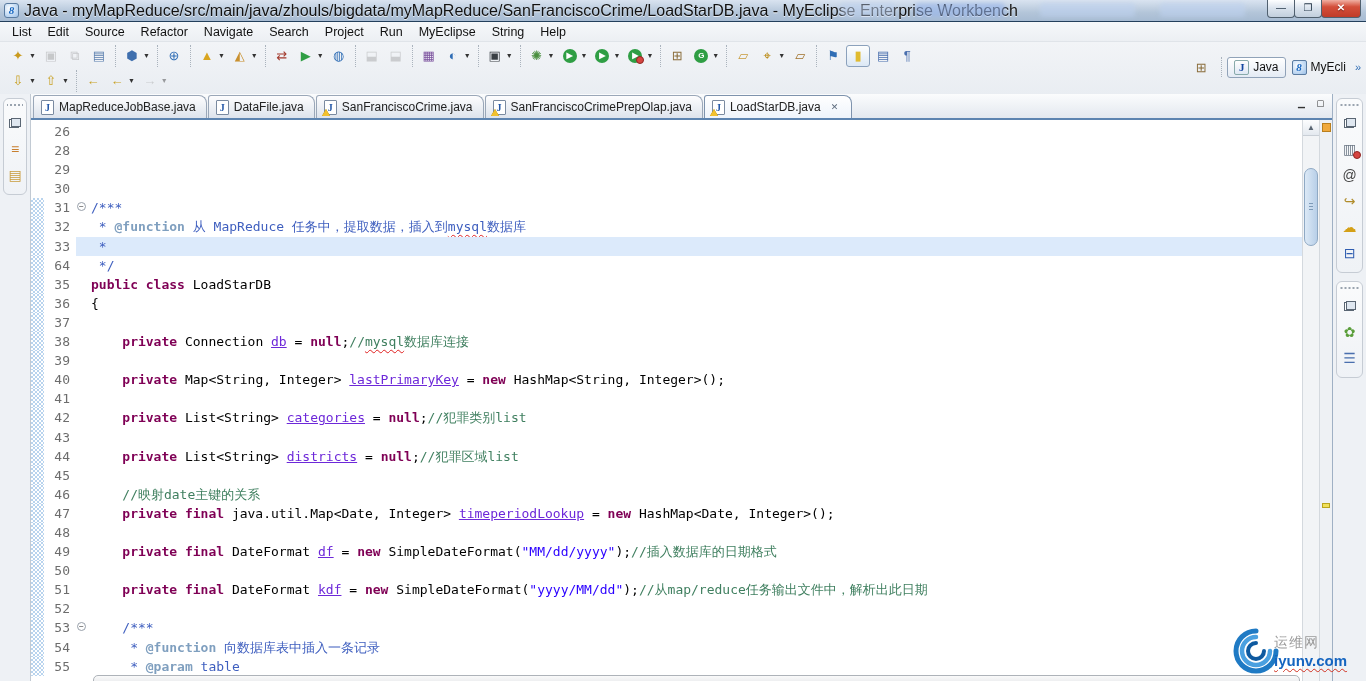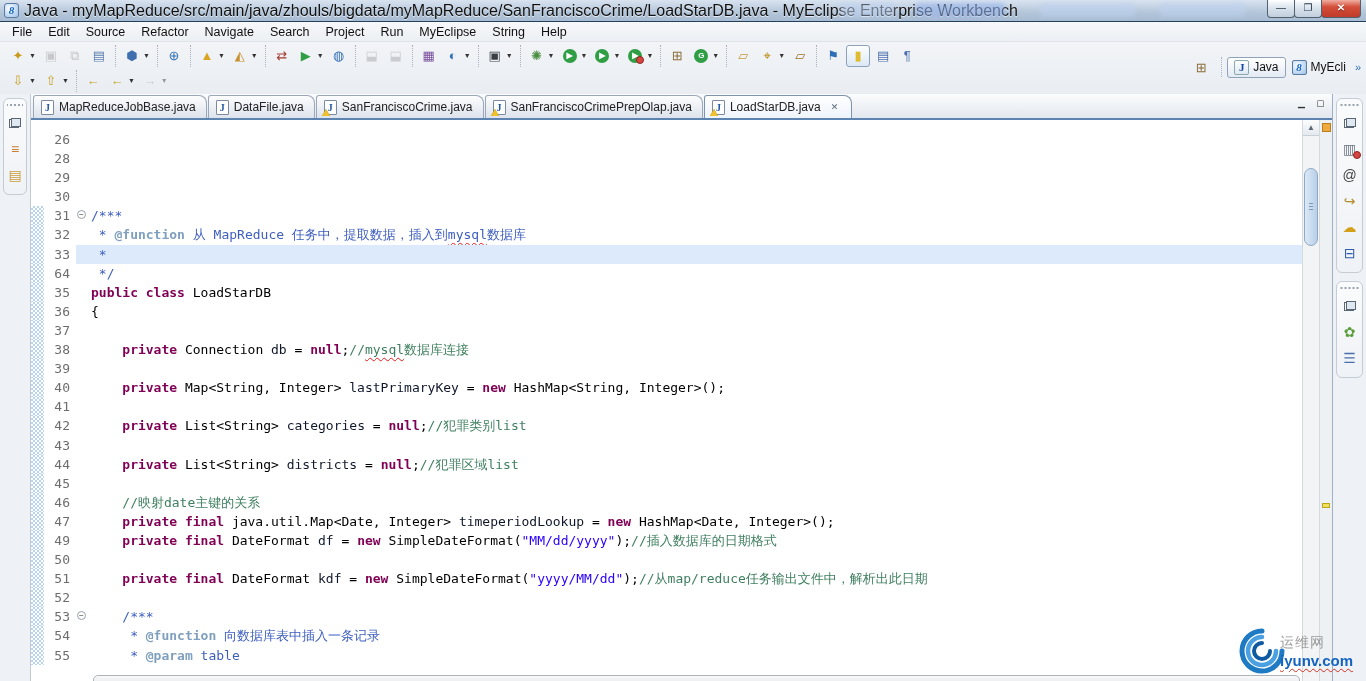--- a/index.html
+++ b/index.html
@@ -61,50 +61,50 @@
   .tab.active { background:linear-gradient(#ffffff,#eef4fb); border-color:#7e93ad; font-weight:normal; }
   .jfile { position:relative; width:13px; height:15px; background:#fff; border:1px solid #7a8aa0; border-radius:1px; margin-right:5px; flex:none; }
   .jfile .j { position:absolute; left:0; right:0; top:0px; text-align:center; color:#2458a8; font:bold 10px/14px "Liberation Serif",serif; }
   .jfile .warn { position:absolute; left:-3px; bottom:-2px; width:0; height:0; border-left:4px solid transparent; border-right:4px solid transparent; border-bottom:7px solid #f2c12e; filter:drop-shadow(0 0 .5px #8a6d00); }
   .tab-close { margin-left:7px; font-size:9px; color:#5d6b7d; border:1px solid transparent; border-radius:2px; padding:0 2px; }
   #editor-minmax { position:absolute; right:3px; top:3px; display:flex; gap:2px; }
   .em-btn { width:17px; height:15px; font-size:9px; line-height:13px; text-align:center; color:#333; border-radius:2px; }
 
   
   #editor { flex:1; display:flex; background:#fff; min-height:0; position:relative; overflow:hidden; }
-  #rows { flex:1; padding-top:10px; overflow:hidden; position:relative; }
+  #rows { flex:1; padding-top:2px; overflow:hidden; position:relative; }
   .line { display:flex; height:19.1px; line-height:19.1px; font-family:"DejaVu Sans Mono",monospace; font-size:13px; white-space:pre; }
   .range { width:13px; flex:none; }
   .line.inrange .range { background-image:conic-gradient(#b9d4ee 25%, transparent 0 50%, #b9d4ee 0 75%, transparent 0); background-size:4px 4px; }
   .ln { width:32px; flex:none; text-align:right; padding-right:6px; color:#6d6d6d; }
   .fold { width:15px; flex:none; position:relative; }
   .fold .fm { position:absolute; top:4px; left:1px; width:9px; height:9px; border:1px solid #98a0aa; border-radius:50%; background:#fff; color:#555; font-size:8px; line-height:7px; text-align:center; }
   .code { flex:1; color:#000; }
   .line.cur .code, .line.cur .fold { background:#dceafb; }
   .k { color:#7f0055; font-weight:bold; }
   .c { color:#3f7f5f; }
   .j { color:#3f5fbf; }
   .t { color:#7f9fbf; font-weight:bold; }
-  .f { color:#0f172a; }
+  .f { color:#6d28d9;text-decoration:underline; }
   .s { color:#2a00ff; }
   .w { text-decoration:underline wavy #e02020 1px; text-underline-offset:3px; }
 
   
   #vrail { width:17px; flex:none; background:#f2f4f6; border-left:1px solid #d4d9de; position:relative; }
   #sb-up { position:absolute; top:0; left:0; right:0; height:16px; background:linear-gradient(#fcfdfe,#e4e9ef); border-bottom:1px solid #c9cfd6; font-size:8px; color:#5a6673; text-align:center; line-height:15px; }
   #sb-thumb { position:absolute; left:1px; right:1px; top:48px; height:78px; border:1px solid #8fa9c4; border-radius:7px; background:linear-gradient(90deg,#dce9f6,#b8cfe8); }
   #sb-thumb::after { content:""; position:absolute; left:4px; right:4px; top:50%; height:7px; margin-top:-4px; background:repeating-linear-gradient(#7d9ab8 0 1px, transparent 1px 3px); }
   #orail { width:13px; flex:none; background:#eef1f4; border-left:1px solid #d4d9de; position:relative; }
   #ov-warn { position:absolute; top:3px; left:2px; width:9px; height:9px; background:#f0a93c; border:1px solid #b97f1e; }
   #ov-mark { position:absolute; top:383px; left:2px; width:8px; height:5px; background:#f0e05a; border:1px solid #b9a51e; }
   #hscroll { position:absolute; bottom:0; left:62px; right:32px; height:6px; }
   #hscroll .hthumb { height:11px; border:1px solid #aeb3b9; border-radius:5px; background:linear-gradient(#fafafa,#e4e6e9); }
 
   
-  #watermark { position:absolute; right:16px; bottom:2px; width:112px; height:56px; display:flex; align-items:center; z-index:50; }
+  #watermark { position:absolute; right:22px; bottom:2px; width:112px; height:56px; display:flex; align-items:center; z-index:50; }
   #wm-logo { width:48px; height:48px; flex:none; }
   #wm-text { margin-left:-6px; }
   #wm-cn { font-size:14px; color:#9a9a9a; letter-spacing:1px; }
   #wm-domain { font-size:15px; font-weight:bold; color:#1565c0; text-decoration:underline wavy #d03020 1px; text-underline-offset:2px; }
 </style>
 </head>
 <body>
 
 <div id="window">
 
@@ -116,21 +116,21 @@
     <div id="app-icon">8</div>
     <div id="title-text">Java - myMapReduce/src/main/java/zhouls/bigdata/myMapReduce/SanFranciscoCrime/LoadStarDB.java - MyEclipse Enterprise Workbench</div>
     <div id="win-controls">
       <div class="wbtn">—</div>
       <div class="wbtn">❐</div>
       <div class="wbtn close">✕</div>
     </div>
   </div>
 
   <div id="menubar">
-      <div class="menu-item">File</div>
+      <div class="menu-item">List</div>
       <div class="menu-item">Edit</div>
       <div class="menu-item">Source</div>
       <div class="menu-item">Refactor</div>
       <div class="menu-item">Navigate</div>
       <div class="menu-item">Search</div>
       <div class="menu-item">Project</div>
       <div class="menu-item">Run</div>
       <div class="menu-item">MyEclipse</div>
       <div class="menu-item">String</div>
       <div class="menu-item">Help</div>
@@ -382,20 +382,21 @@
             <div class="line inrange"><span class="range"></span><span class="ln">38</span><span class="fold"></span><span class="code"><span class="p">    </span><span class="k">private</span><span class="p"> Connection </span><span class="f">db</span><span class="p"> = </span><span class="k">null</span><span class="p">;</span><span class="c">//</span><span class="c w">mysql</span><span class="c">数据库连接</span></span></div>
             <div class="line inrange"><span class="range"></span><span class="ln">39</span><span class="fold"></span><span class="code"></span></div>
             <div class="line inrange"><span class="range"></span><span class="ln">40</span><span class="fold"></span><span class="code"><span class="p">    </span><span class="k">private</span><span class="p"> Map&lt;String, Integer&gt; </span><span class="f">lastPrimaryKey</span><span class="p"> = </span><span class="k">new</span><span class="p"> HashMap&lt;String, Integer&gt;();</span></span></div>
             <div class="line inrange"><span class="range"></span><span class="ln">41</span><span class="fold"></span><span class="code"></span></div>
             <div class="line inrange"><span class="range"></span><span class="ln">42</span><span class="fold"></span><span class="code"><span class="p">    </span><span class="k">private</span><span class="p"> List&lt;String&gt; </span><span class="f">categories</span><span class="p"> = </span><span class="k">null</span><span class="p">;</span><span class="c">//犯罪类别list</span></span></div>
             <div class="line inrange"><span class="range"></span><span class="ln">43</span><span class="fold"></span><span class="code"></span></div>
             <div class="line inrange"><span class="range"></span><span class="ln">44</span><span class="fold"></span><span class="code"><span class="p">    </span><span class="k">private</span><span class="p"> List&lt;String&gt; </span><span class="f">districts</span><span class="p"> = </span><span class="k">null</span><span class="p">;</span><span class="c">//犯罪区域list</span></span></div>
             <div class="line inrange"><span class="range"></span><span class="ln">45</span><span class="fold"></span><span class="code"></span></div>
             <div class="line inrange"><span class="range"></span><span class="ln">46</span><span class="fold"></span><span class="code"><span class="p">    </span><span class="c">//映射date主键的关系</span></span></div>
             <div class="line inrange"><span class="range"></span><span class="ln">47</span><span class="fold"></span><span class="code"><span class="p">    </span><span class="k">private final</span><span class="p"> java.util.Map&lt;Date, Integer&gt; </span><span class="f">timeperiodLookup</span><span class="p"> = </span><span class="k">new</span><span class="p"> HashMap&lt;Date, Integer&gt;();</span></span></div>
+            <div class="line inrange"><span class="range"></span><span class="ln">48</span><span class="fold"></span><span class="code"></span></div>
             <div class="line inrange"><span class="range"></span><span class="ln">49</span><span class="fold"></span><span class="code"><span class="p">    </span><span class="k">private final</span><span class="p"> DateFormat </span><span class="f">df</span><span class="p"> = </span><span class="k">new</span><span class="p"> SimpleDateFormat(</span><span class="s">"MM/dd/yyyy"</span><span class="p">);</span><span class="c">//插入数据库的日期格式</span></span></div>
             <div class="line inrange"><span class="range"></span><span class="ln">50</span><span class="fold"></span><span class="code"></span></div>
             <div class="line inrange"><span class="range"></span><span class="ln">51</span><span class="fold"></span><span class="code"><span class="p">    </span><span class="k">private final</span><span class="p"> DateFormat </span><span class="f">kdf</span><span class="p"> = </span><span class="k">new</span><span class="p"> SimpleDateFormat(</span><span class="s">"yyyy/MM/dd"</span><span class="p">);</span><span class="c">//从map/reduce任务输出文件中，解析出此日期</span></span></div>
             <div class="line inrange"><span class="range"></span><span class="ln">52</span><span class="fold"></span><span class="code"></span></div>
             <div class="line inrange"><span class="range"></span><span class="ln">53</span><span class="fold"><span class="fm">−</span></span><span class="code"><span class="p">    </span><span class="j">/***</span></span></div>
             <div class="line inrange"><span class="range"></span><span class="ln">54</span><span class="fold"></span><span class="code"><span class="p">    </span><span class="j"> * </span><span class="t">@function</span><span class="j"> 向数据库表中插入一条记录</span></span></div>
             <div class="line inrange"><span class="range"></span><span class="ln">55</span><span class="fold"></span><span class="code"><span class="p">    </span><span class="j"> * </span><span class="t">@param</span><span class="j"> table</span></span></div>
           </div>
         <div id="vrail">
           <div id="sb-up">▲</div>

